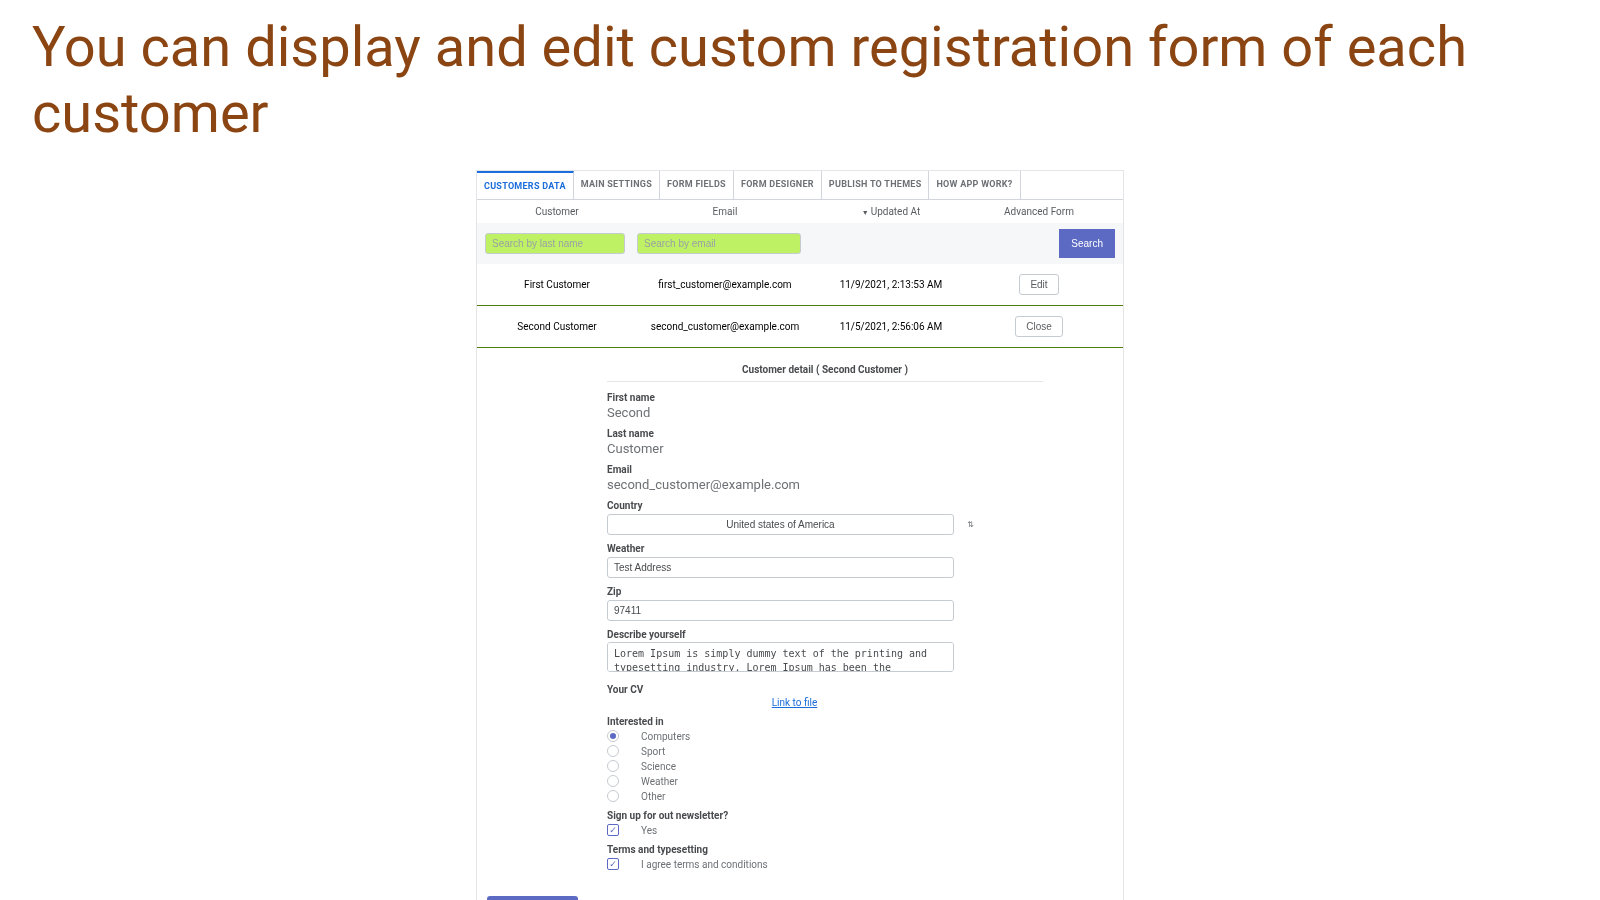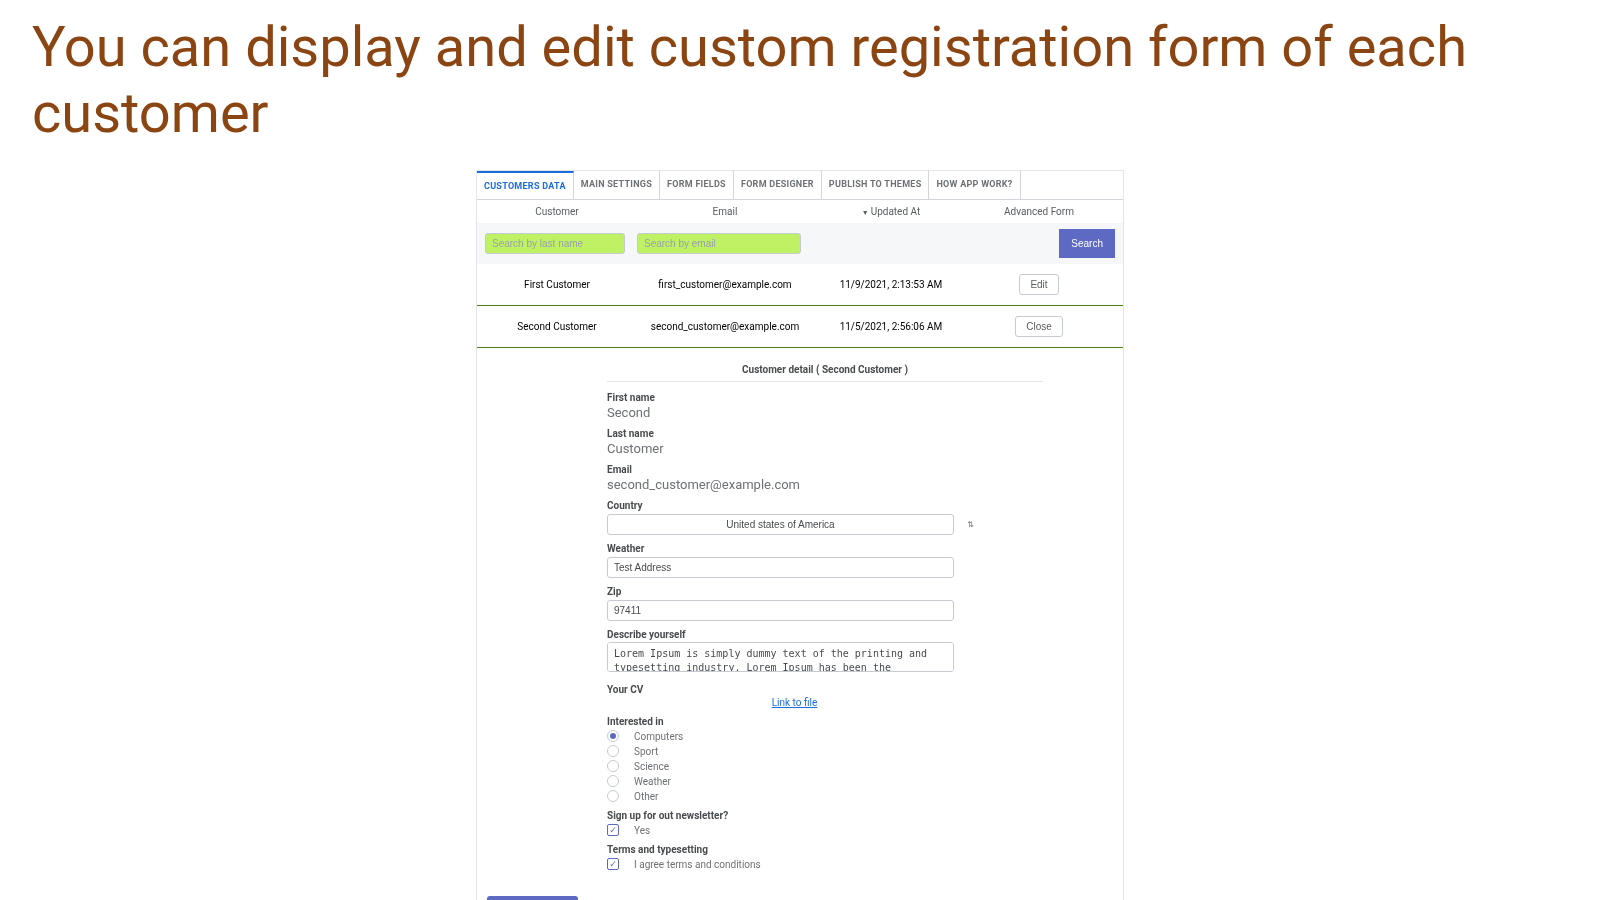--- a/index.html
+++ b/index.html
@@ -156,21 +156,21 @@
   text-align: center;
   font-size: 10px;
   color: #1a6ddb;
   text-decoration: underline;
   width: 375px;
   margin-top: 2px;
 }
 .radio-item, .check-item {
   display: flex;
   align-items: center;
-  gap: 15px;
+  gap: 22px;
   font-size: 10px;
   color: #6d7175;
   margin-top: 3px;
 }
 .radio-dot {
   width: 12px;
   height: 12px;
   border: 1px solid #c6cbd1;
   border-radius: 50%;
   display: inline-flex;

